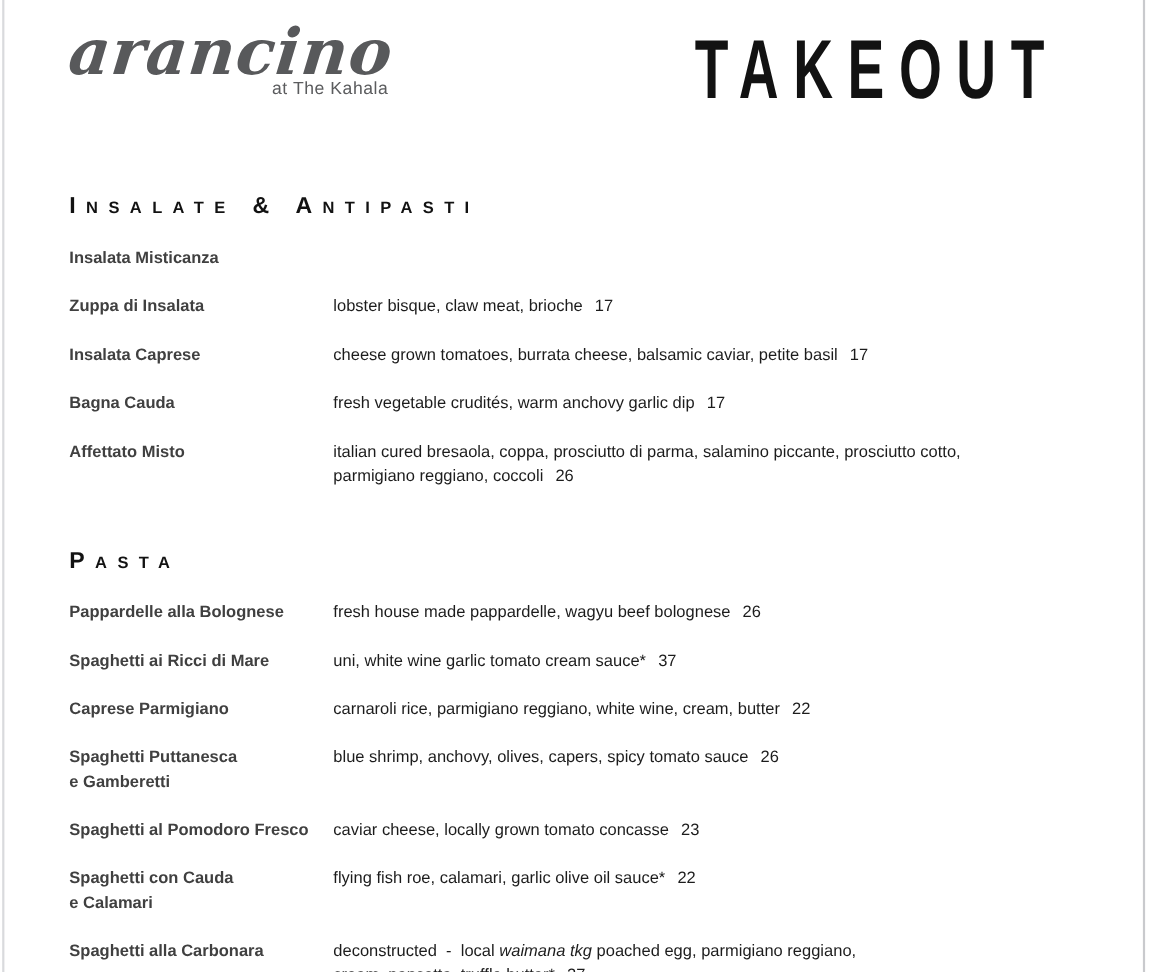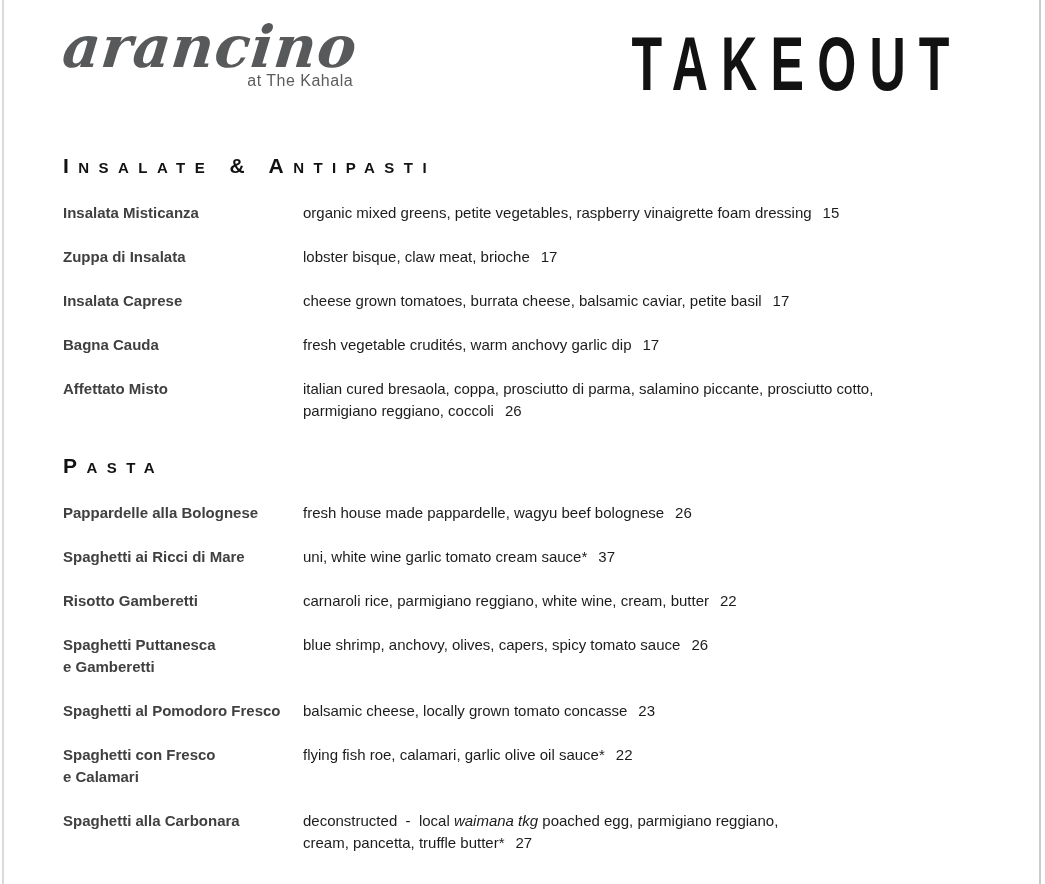--- a/index.html
+++ b/index.html
@@ -67,21 +67,21 @@
     font-weight: 700;
     letter-spacing: 20px;
     color: #121212;
     transform: scaleX(0.66);
     transform-origin: right top;
     white-space: nowrap;
     line-height: 1;
   }
 
   
-  .section { margin-top: 32px; }
+  .section { margin-top: 54px; }
   .section + .section { }
 
   .section-title {
     font-variant: small-caps;
     font-size: 21px;
     font-weight: 700;
     letter-spacing: 0.45em;
     color: #121212;
     margin-bottom: 24px;
   }
@@ -130,21 +130,20 @@
       <div class="logo-tagline">at The Kahala</div>
     </div>
     <div class="takeout-title">TAKEOUT</div>
   </div>
 
   <div class="section">
     <div class="section-title">Insalate &amp; Antipasti</div>
     <div class="menu-rows">
         <div class="menu-row">
           <div class="item-name">Insalata Misticanza</div>
-          <div class="item-desc"><span>organic mixed greens, petite vegetables, raspberry vinaigrette foam dressing</span><span class="item-price">15</span></div>
         </div>
         <div class="menu-row">
           <div class="item-name">Zuppa di Insalata</div>
           <div class="item-desc"><span>lobster bisque, claw meat, brioche</span><span class="item-price">17</span></div>
         </div>
         <div class="menu-row">
           <div class="item-name">Insalata Caprese</div>
           <div class="item-desc"><span>cheese grown tomatoes, burrata cheese, balsamic caviar, petite basil</span><span class="item-price">17</span></div>
         </div>
         <div class="menu-row">
@@ -164,34 +163,34 @@
     <div class="menu-rows">
         <div class="menu-row">
           <div class="item-name">Pappardelle alla Bolognese</div>
           <div class="item-desc"><span>fresh house made pappardelle, wagyu beef bolognese</span><span class="item-price">26</span></div>
         </div>
         <div class="menu-row">
           <div class="item-name">Spaghetti ai Ricci di Mare</div>
           <div class="item-desc"><span>uni, white wine garlic tomato cream sauce*</span><span class="item-price">37</span></div>
         </div>
         <div class="menu-row">
-          <div class="item-name">Risotto Gamberetti</div>
+          <div class="item-name">Caprese Parmigiano</div>
           <div class="item-desc"><span>carnaroli rice, parmigiano reggiano, white wine, cream, butter</span><span class="item-price">22</span></div>
         </div>
         <div class="menu-row">
           <div class="item-name">Spaghetti Puttanesca
 e Gamberetti</div>
           <div class="item-desc"><span>blue shrimp, anchovy, olives, capers, spicy tomato sauce</span><span class="item-price">26</span></div>
         </div>
         <div class="menu-row">
           <div class="item-name">Spaghetti al Pomodoro Fresco</div>
-          <div class="item-desc"><span>balsamic cheese, locally grown tomato concasse</span><span class="item-price">23</span></div>
-        </div>
-        <div class="menu-row">
-          <div class="item-name">Spaghetti con Fresco
+          <div class="item-desc"><span>caviar cheese, locally grown tomato concasse</span><span class="item-price">23</span></div>
+        </div>
+        <div class="menu-row">
+          <div class="item-name">Spaghetti con Cauda
 e Calamari</div>
           <div class="item-desc"><span>flying fish roe, calamari, garlic olive oil sauce*</span><span class="item-price">22</span></div>
         </div>
         <div class="menu-row">
           <div class="item-name">Spaghetti alla Carbonara</div>
           <div class="item-desc"><span>deconstructed  -  local </span><span class="italic">waimana tkg</span><span> poached egg, parmigiano reggiano,
 cream, pancetta, truffle butter*</span><span class="item-price">27</span></div>
         </div>
       </div>
   </div>

